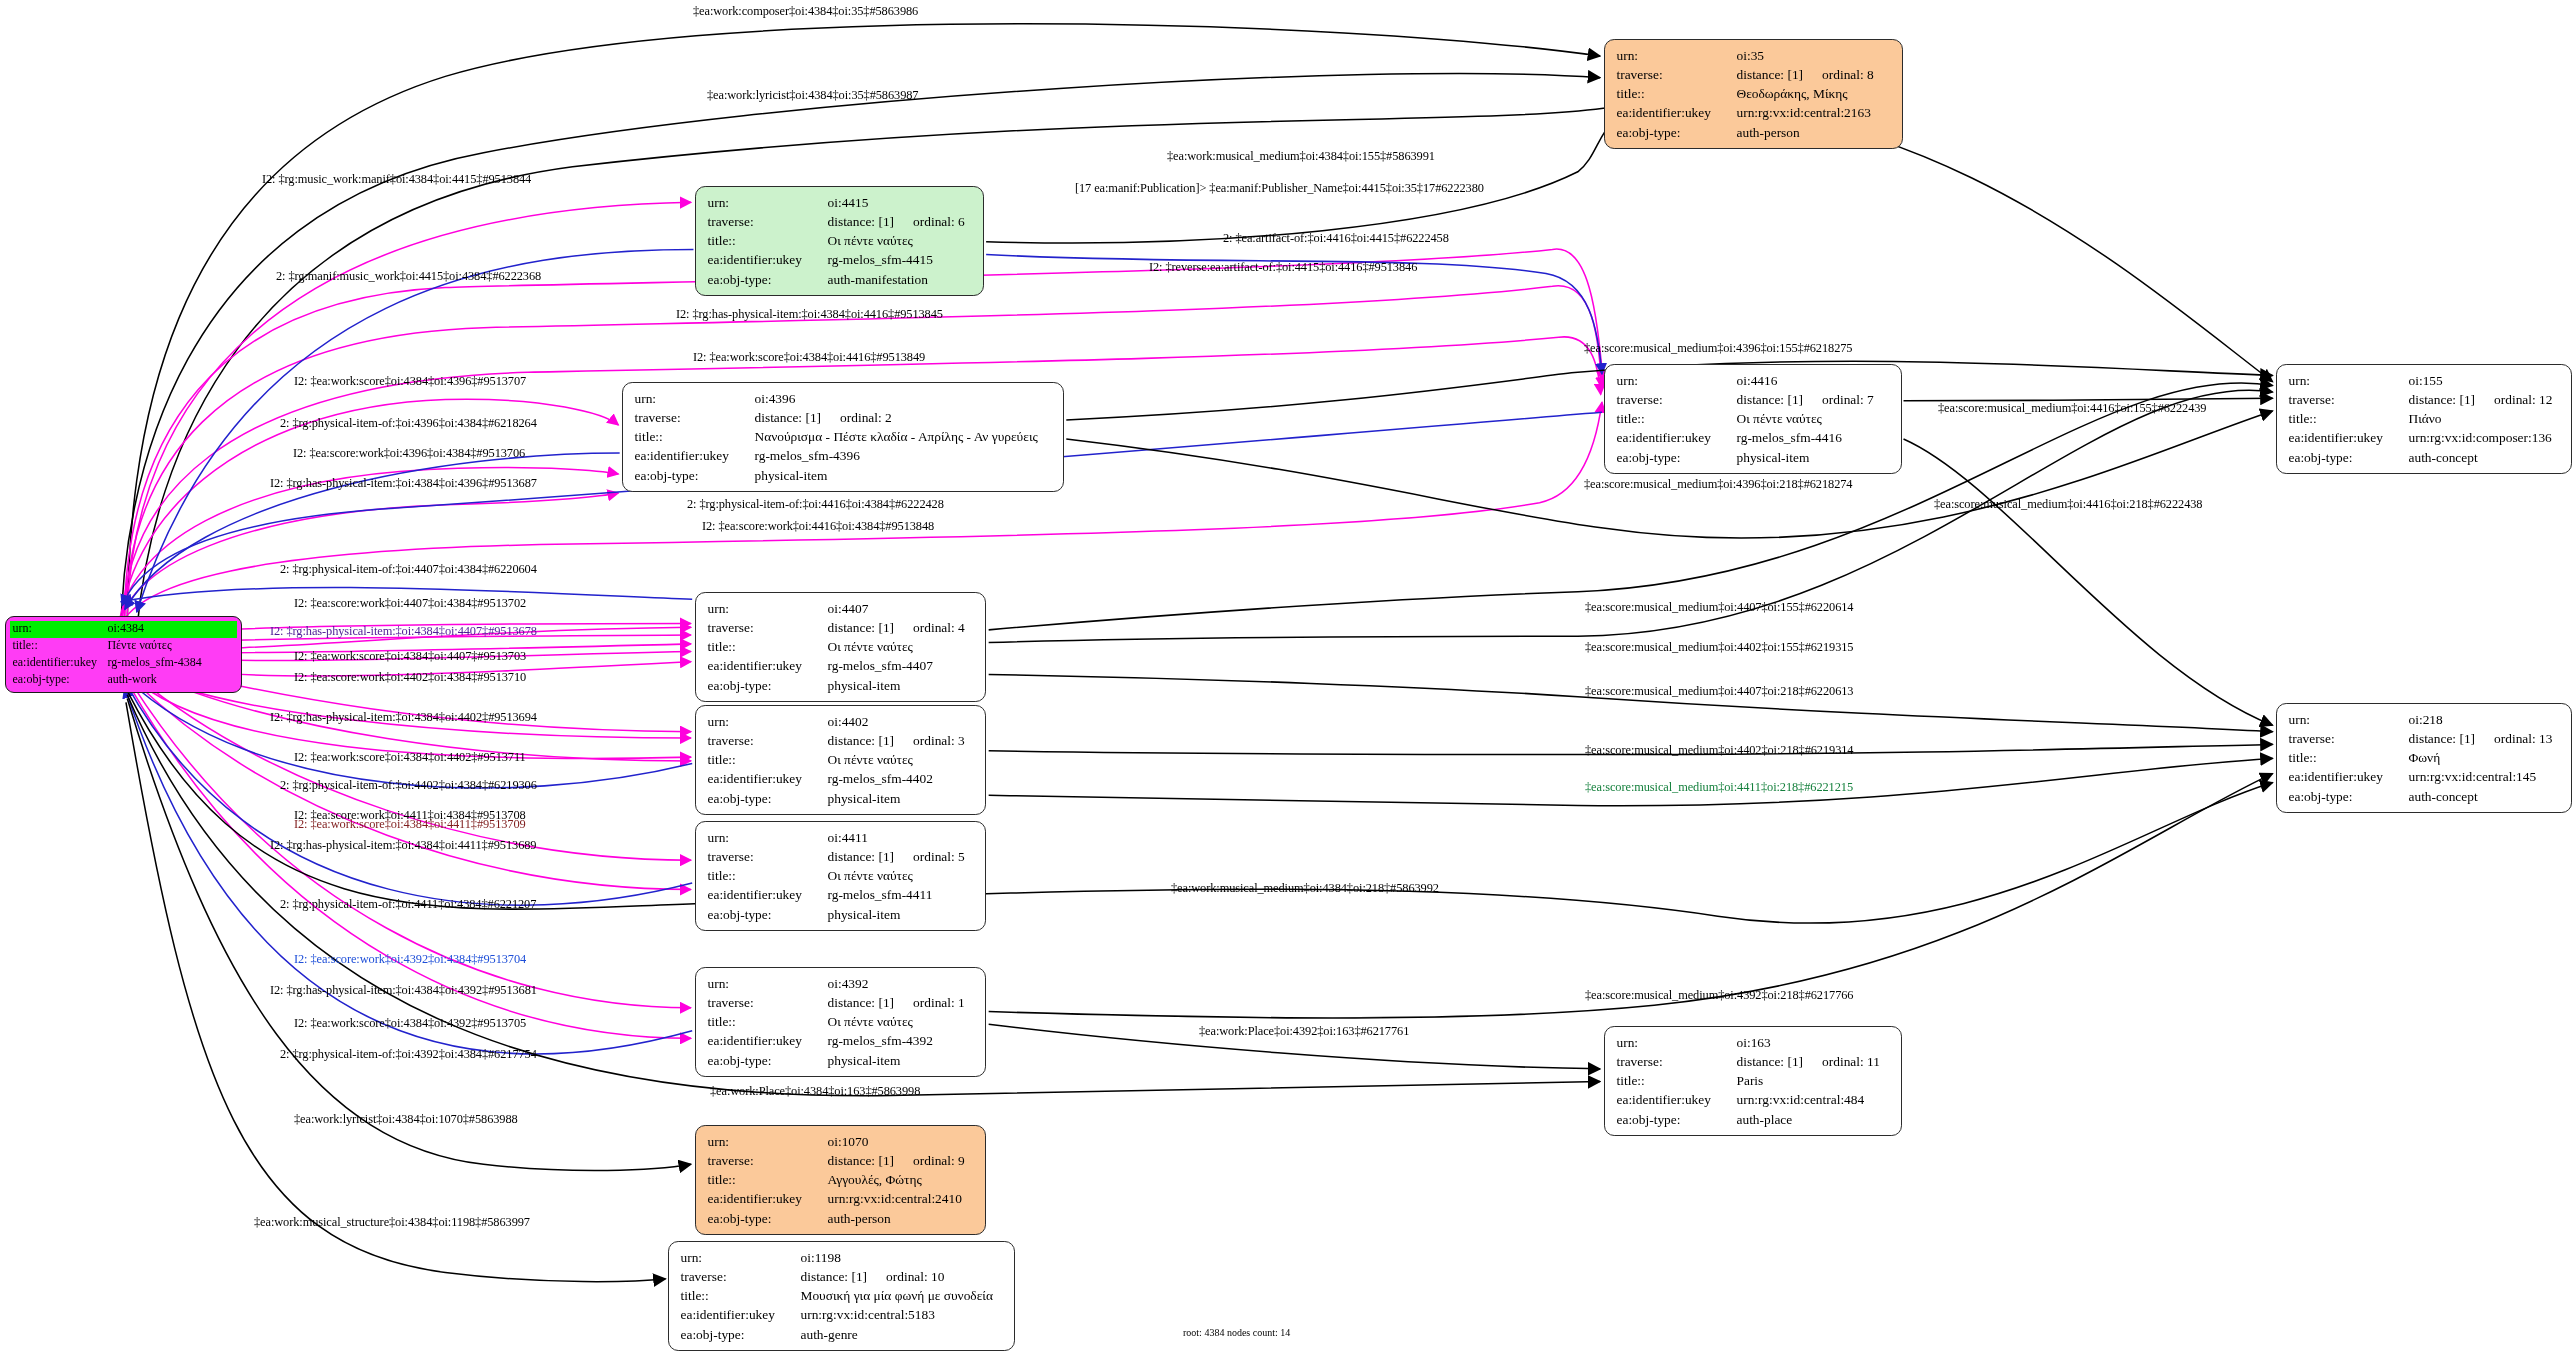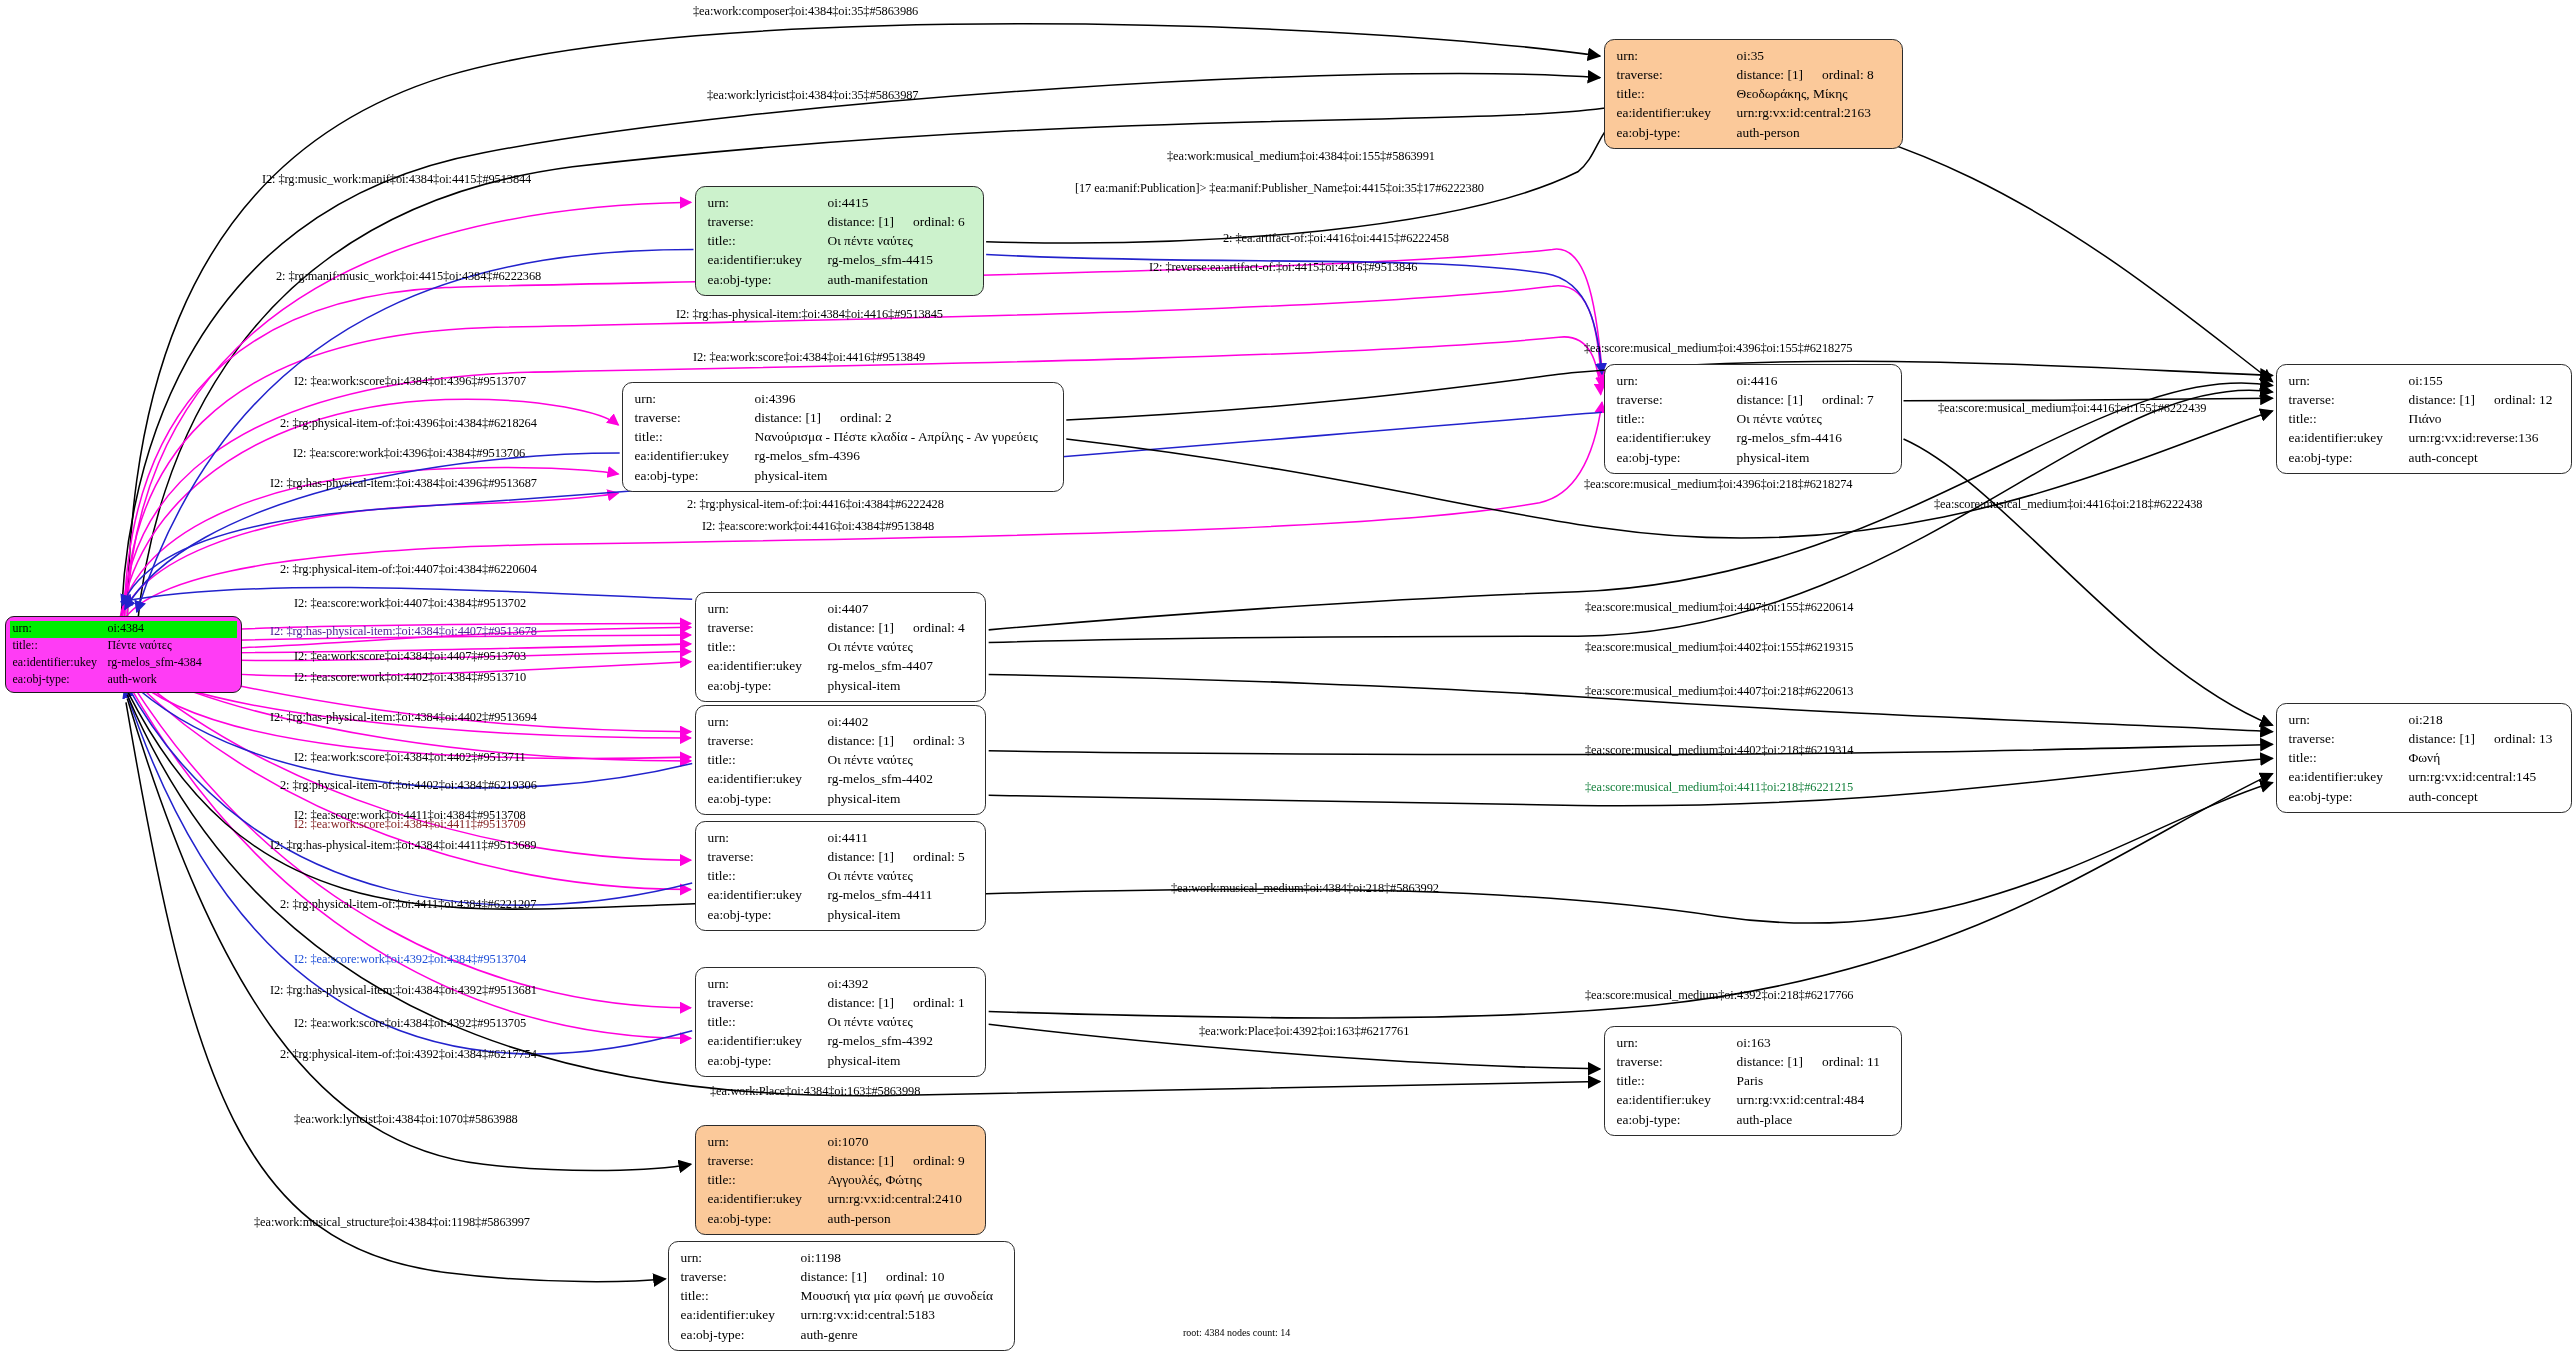--- a/index.html
+++ b/index.html
@@ -275,21 +275,21 @@
         <div class="row">
           <span class="k">traverse:</span>
           <span class="v">distance: [1]<span class="ord">ordinal: 12</span></span>
         </div>
         <div class="row">
           <span class="k">title::</span>
           <span class="v">Πιάνο</span>
         </div>
         <div class="row">
           <span class="k">ea:identifier:ukey</span>
-          <span class="v">urn:rg:vx:id:reverse:136</span>
+          <span class="v">urn:rg:vx:id:composer:136</span>
         </div>
         <div class="row">
           <span class="k">ea:obj-type:</span>
           <span class="v">auth-concept</span>
         </div>
       </div>
       <div class="node " style="left: 695px; top: 592px; width: 291px;">
         <div class="row">
           <span class="k">urn:</span>
           <span class="v">oi:4407</span>

